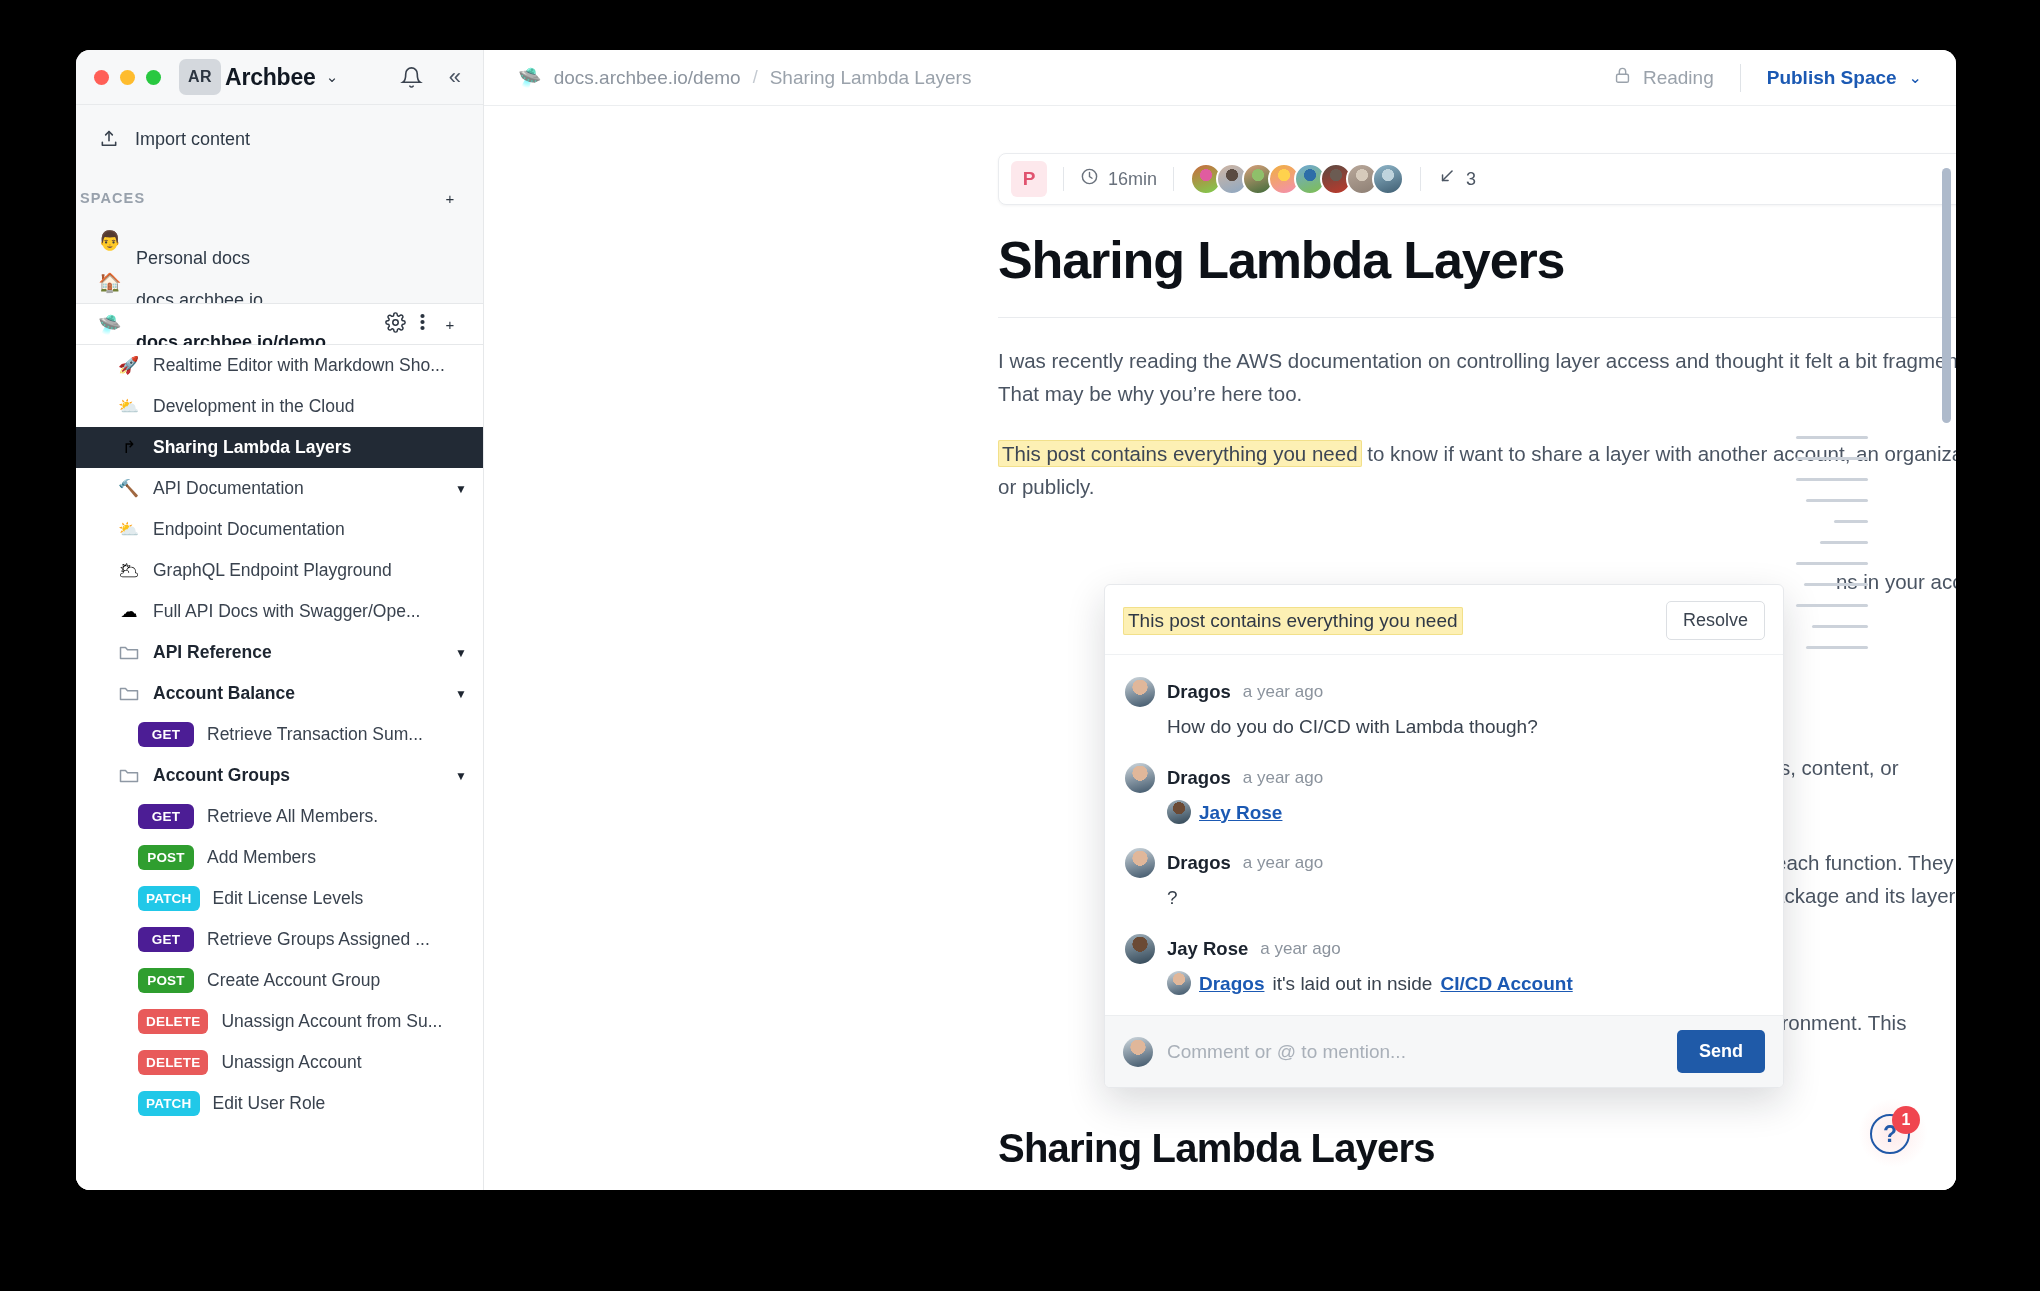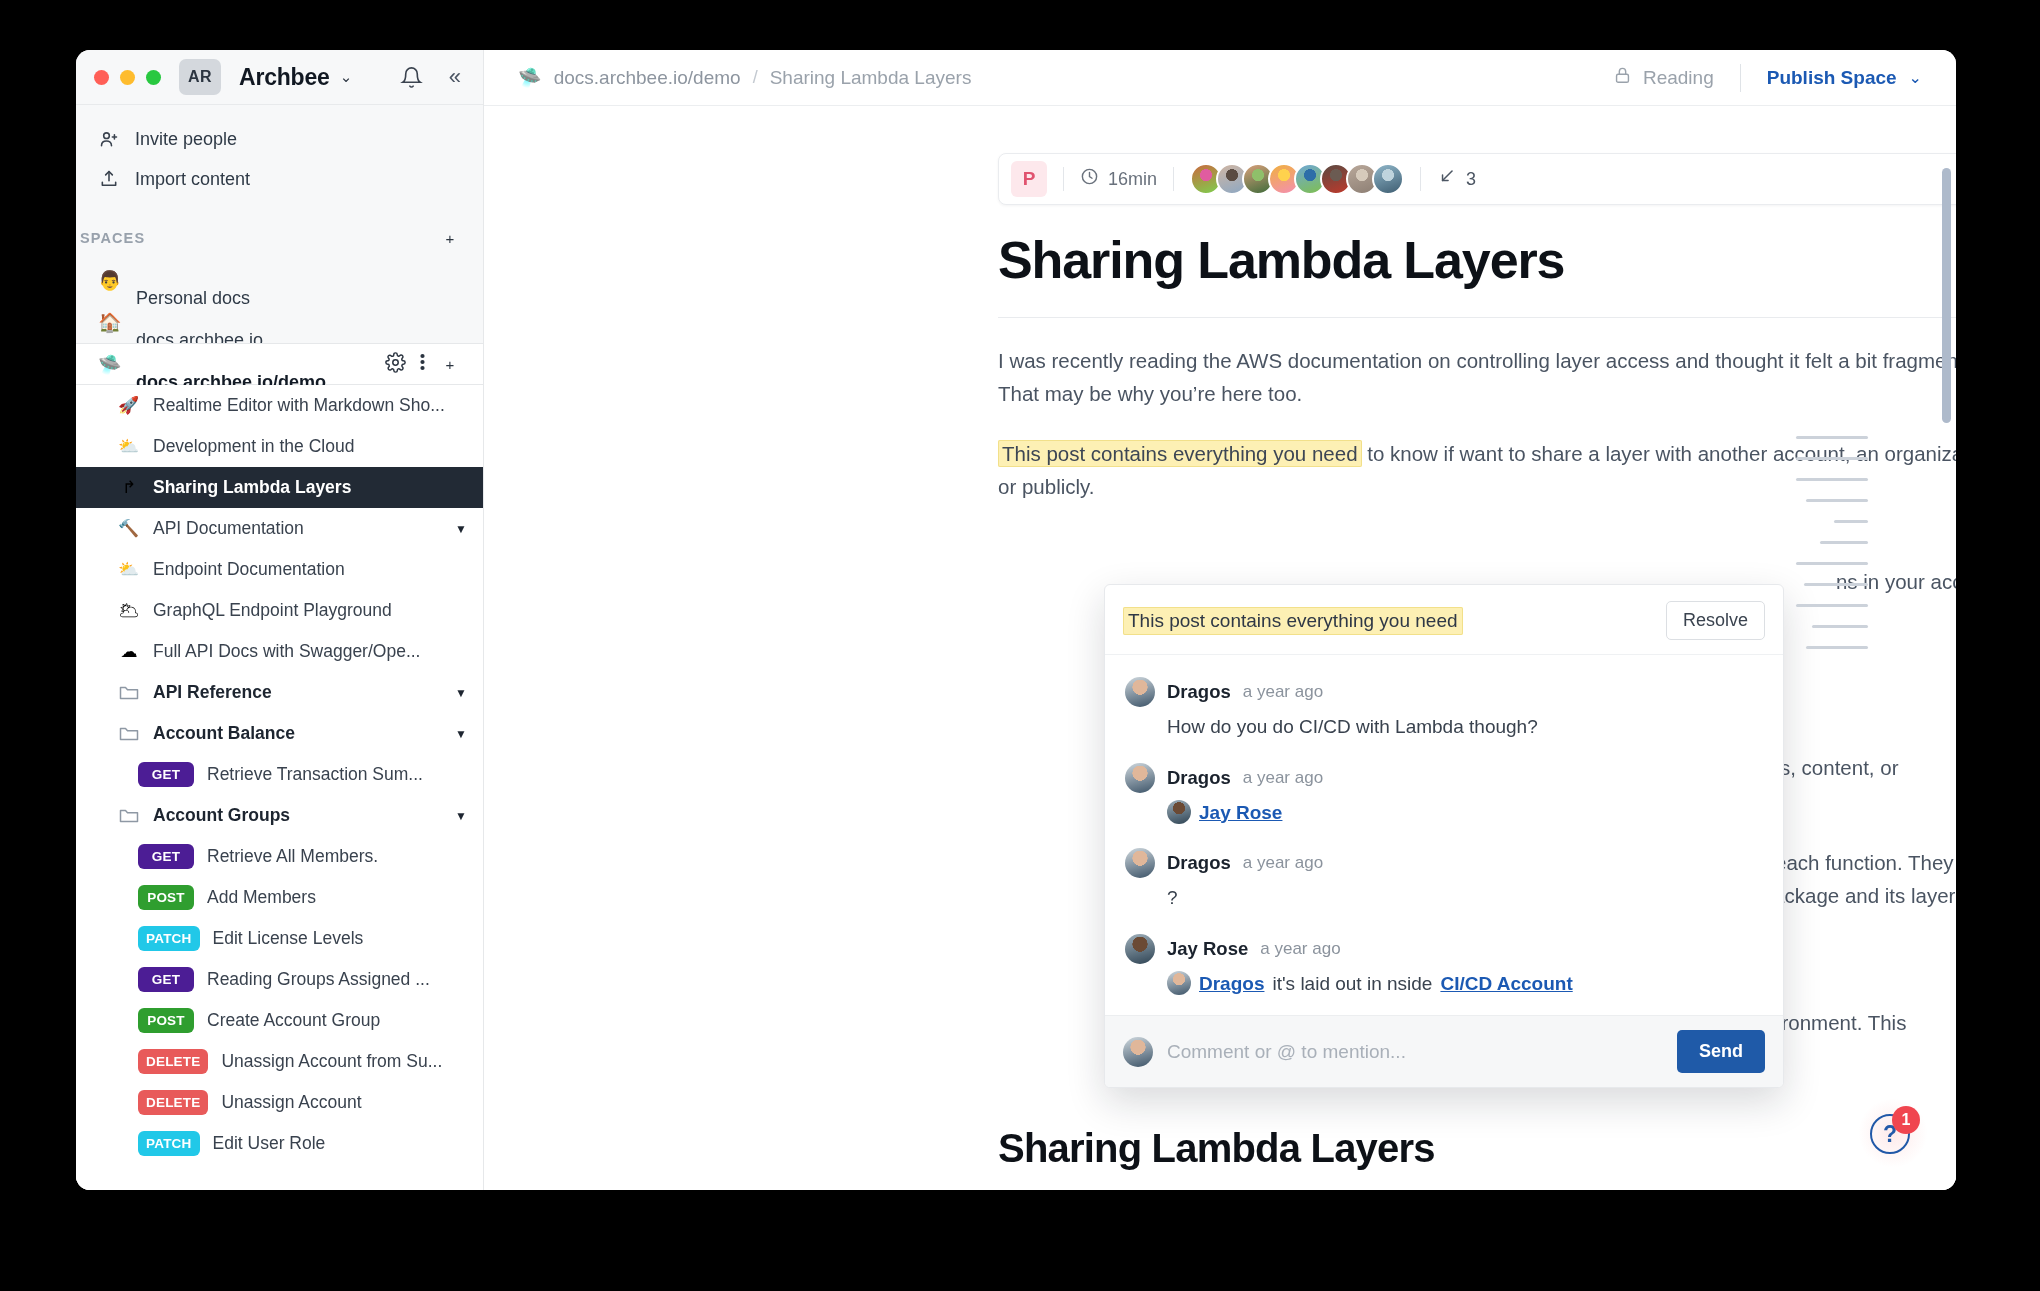--- a/index.html
+++ b/index.html
@@ -44,21 +44,21 @@
   .dot.g { background: #28c840; }
   .ws-badge {
     margin-left: 18px;
     width: 42px; height: 36px; border-radius: 7px;
     background: #d4d8dd; color: #2b3440;
     font-size: 16px; font-weight: 600;
     display: flex; align-items: center; justify-content: center;
     letter-spacing: .4px;
   }
   .ws-name {
-    margin-left: 18px;
+    margin-left: 4px;
     font-size: 23px; font-weight: 700; color: #111822;
     letter-spacing: -.2px;
   }
   .ws-caret { margin-left: 10px; color: #2b3440; font-size: 15px; }
   .side-top-spacer { flex: 1; }
   .icon-btn { color: #3a434f; cursor: pointer; display: flex; align-items: center; }
   .bell { font-size: 23px; }
   .collapse { font-size: 22px; margin-left: 26px; color: #4b5563; }
 
   .side-nav { padding: 14px 0 6px; }
@@ -299,30 +299,20 @@
       <div class="icon-btn bell">
         <svg width="23" height="23" viewBox="0 0 24 24" fill="none" stroke="#3a434f" stroke-width="1.7" stroke-linecap="round">
           <path d="M18 8a6 6 0 1 0-12 0c0 7-3 9-3 9h18s-3-2-3-9"></path>
             <path d="M13.7 21a2 2 0 0 1-3.4 0"></path>
         </svg>
       </div>
       <div class="icon-btn collapse">«</div>
     </div>
 
     <div class="side-nav">
-      <div class="nav-row">
-        <span class="nav-ico">
-          <svg width="20" height="20" viewBox="0 0 24 24" fill="none" stroke="#3a434f" stroke-width="1.9" stroke-linecap="round">
-              <circle cx="9" cy="8" r="3.4"></circle>
-              <path d="M3 20c0-3.6 2.7-5.6 6-5.6s6 2 6 5.6"></path>
-              <path d="M18.5 7v5M16 9.5h5"></path>
-            </svg>
-        </span>
-        <span class="nav-label">Invite people</span>
-      </div>
       <div class="nav-row">
         <span class="nav-ico">
           <svg width="20" height="20" viewBox="0 0 24 24" fill="none" stroke="#3a434f" stroke-width="1.9" stroke-linecap="round" stroke-linejoin="round">
               <path d="M12 3v11"></path>
               <path d="M8 7l4-4 4 4"></path>
               <path d="M4 16v3.5h16V16"></path>
             </svg>
         </span>
         <span class="nav-label">Import content</span>
       </div>
@@ -431,21 +421,21 @@
         <div class="tree-row ind3">
           <span class="badge m-post">POST</span>
           <span class="tx">Add Members</span>
         </div>
         <div class="tree-row ind3">
           <span class="badge m-patch">PATCH</span>
           <span class="tx">Edit License Levels</span>
         </div>
         <div class="tree-row ind3">
           <span class="badge m-get">GET</span>
-          <span class="tx">Reading Groups Assigned ...</span>
+          <span class="tx">Retrieve Groups Assigned ...</span>
         </div>
         <div class="tree-row ind3">
           <span class="badge m-post">POST</span>
           <span class="tx">Create Account Group</span>
         </div>
         <div class="tree-row ind3">
           <span class="badge m-delete">DELETE</span>
           <span class="tx">Unassign Account from Su...</span>
         </div>
         <div class="tree-row ind3">

